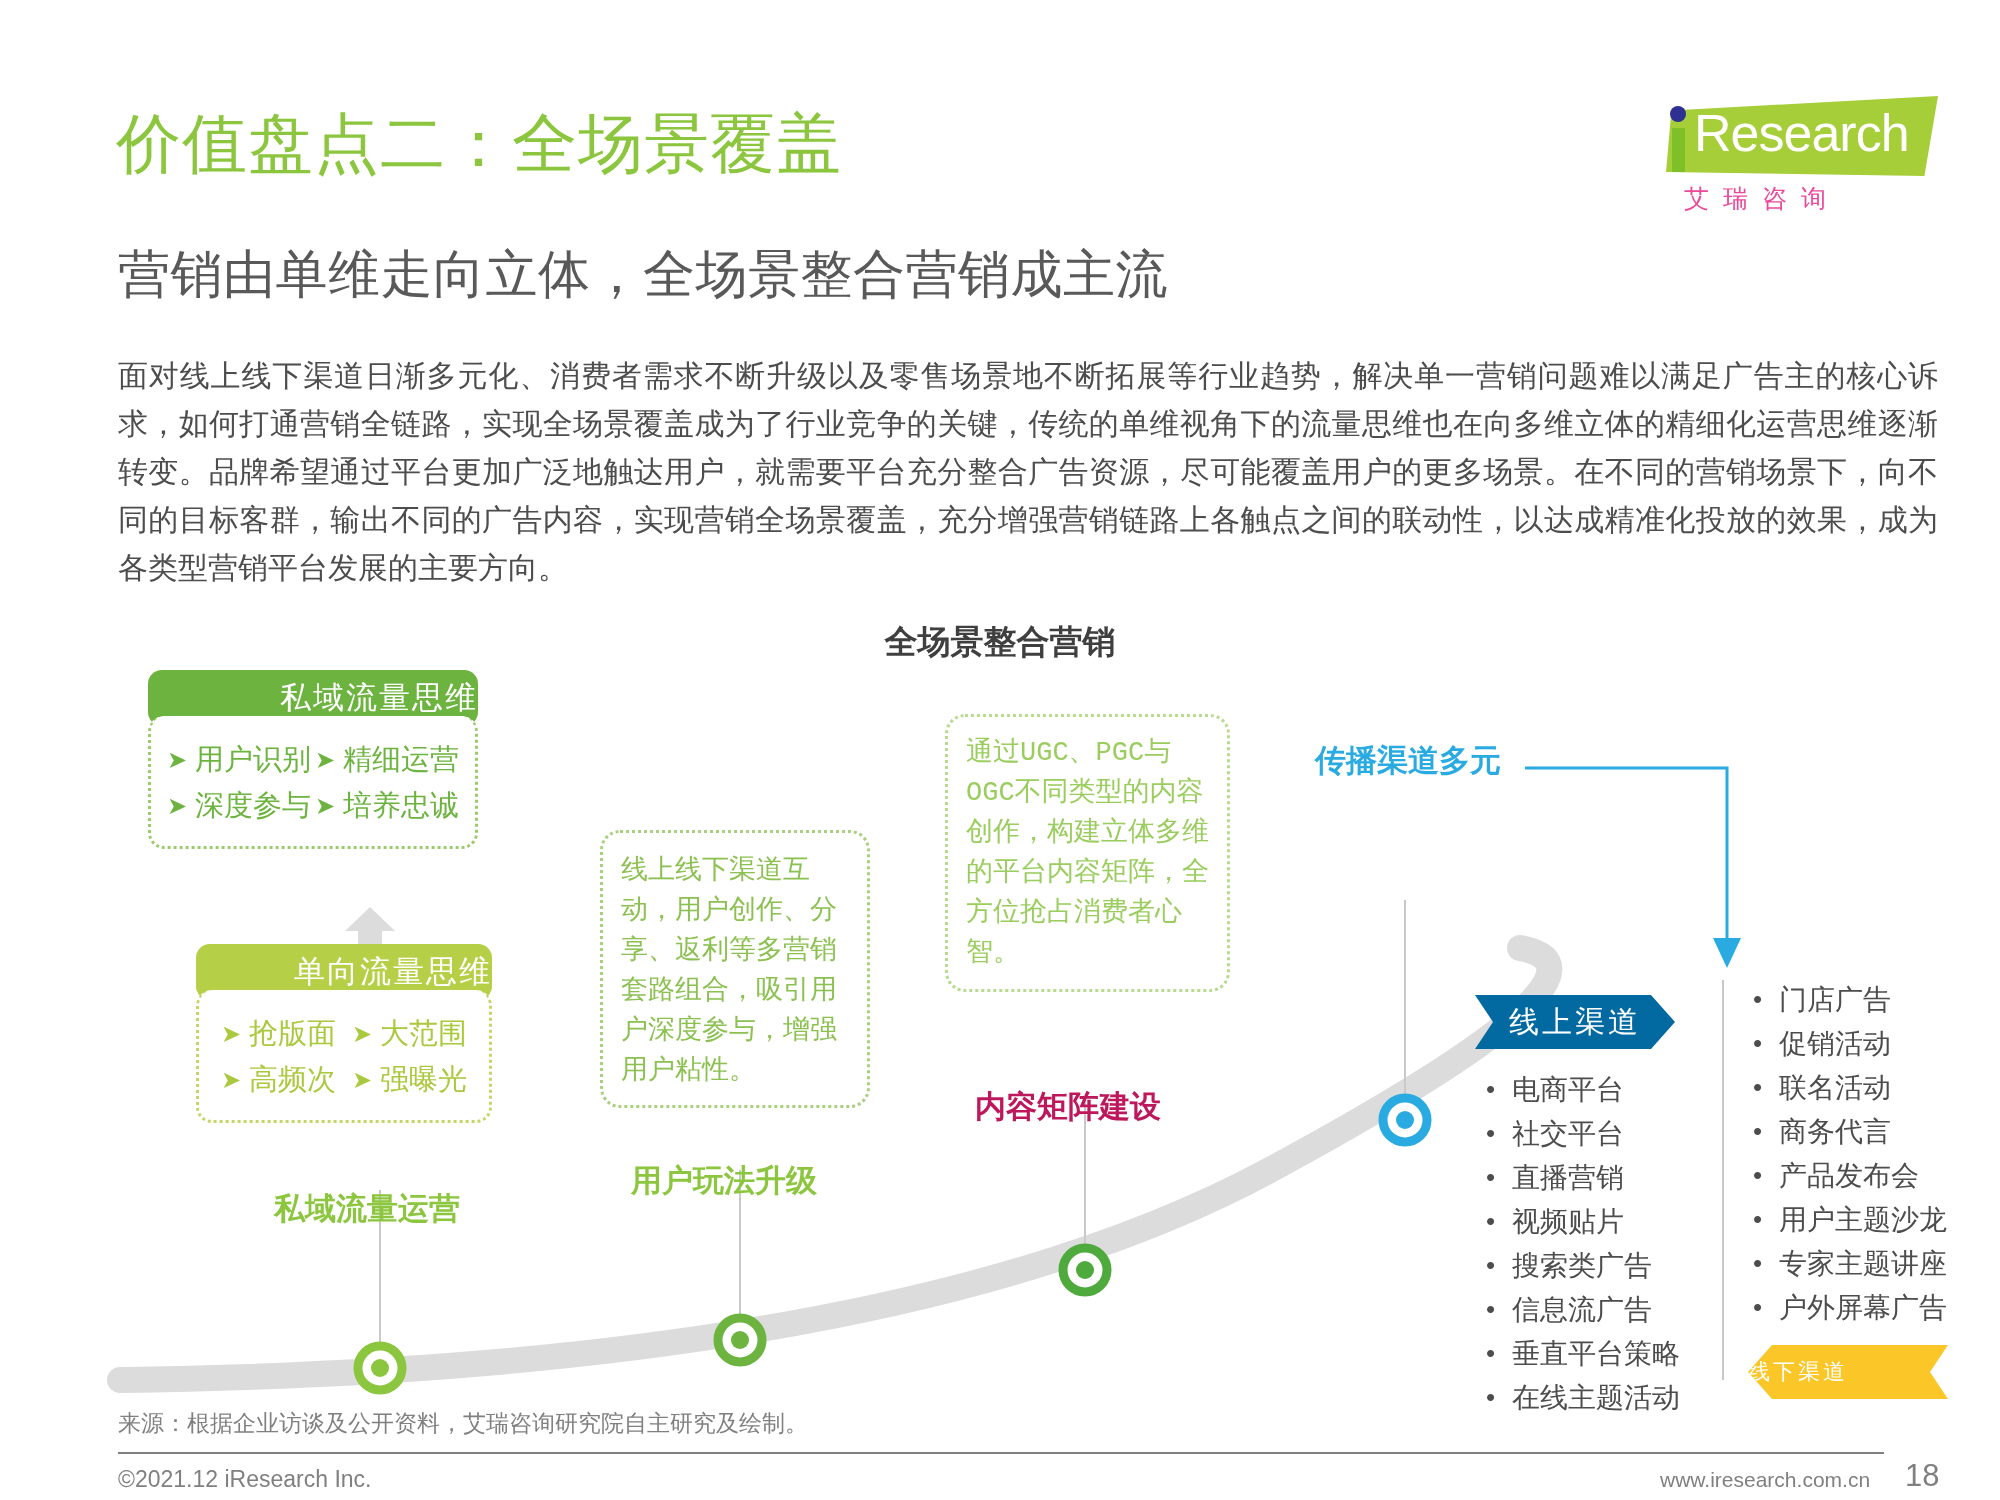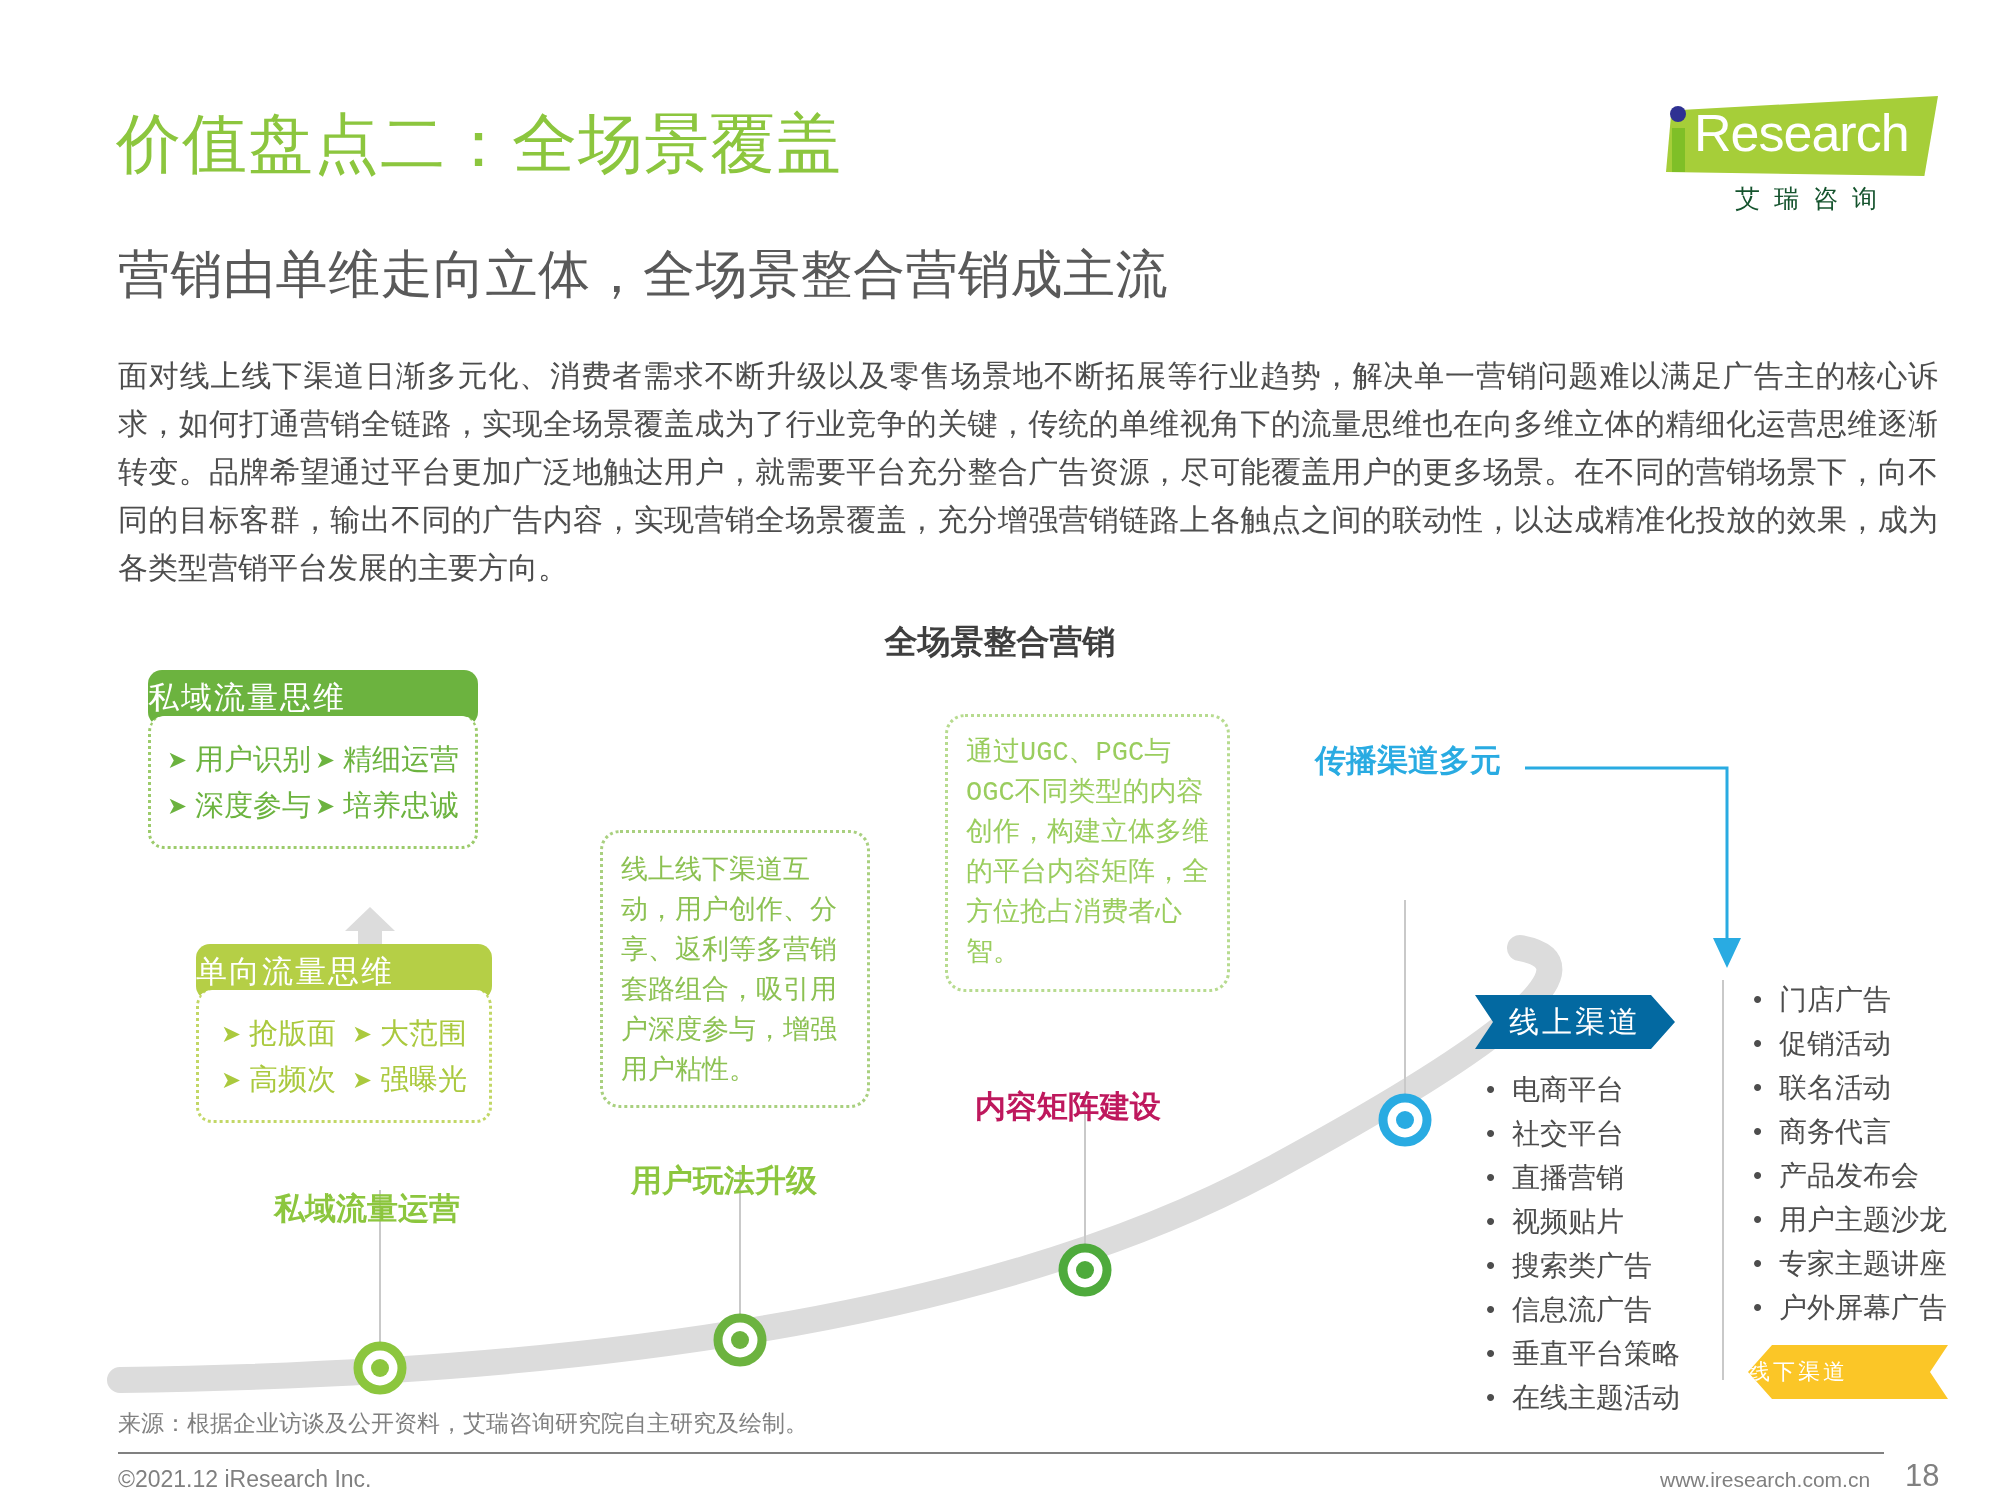--- a/index.html
+++ b/index.html
@@ -38,21 +38,21 @@
     position: absolute; left: 24px; top: 40px;
     width: 13px; height: 44px; background: #7fbf27;
   }
   .logo-text {
     position: absolute; left: 46px; top: 16px;
     font-size: 52px; color: #ffffff; font-weight: 400;
     letter-spacing: -1px; line-height: 58px;
   }
   .logo-cn {
     position: absolute; left: 22px; top: 94px; width: 272px;
-    font-size: 25px; color: #14532d; text-align: center;
+    font-size: 25px; color: #ec4899; 
     letter-spacing: 14px; text-indent: 14px;
   }
 
   
   .body-para {
     position: absolute; left: 118px; top: 352px; width: 1820px;
     font-size: 30px; line-height: 48px; color: #4d4d4d;
     text-align: justify;
   }
 
@@ -62,21 +62,21 @@
     text-align: center; font-size: 33px; font-weight: bold; color: #3f3f3f;
   }
 
   
   .diagram { position: absolute; left: 0; top: 680px; width: 2000px; height: 740px; }
   .diagram svg.curve-layer { position: absolute; left: 0; top: 0; width: 2000px; height: 740px; }
 
   
   .card { position: absolute; }
   .card-head {
-    border-radius: 14px; color: #ffffff; text-align: left;
+    border-radius: 14px; color: #ffffff; text-align: right;
     font-size: 31px; line-height: 56px; height: 56px; letter-spacing: 2px;
   }
   .card-head.dark { background: #6cb33f; }
   .card-head.light { background: #b5cf46; }
   .card-body {
     border: 3px dotted #9ccb6b; border-radius: 16px; border-top: none;
     margin-top: -10px; padding: 18px 14px 14px 14px; background: #fff;
   }
   .card-body.light-b { border-color: #c2d766; }
   .bullet-row { display: flex; justify-content: space-around; align-items: center; margin: 6px 0; }

